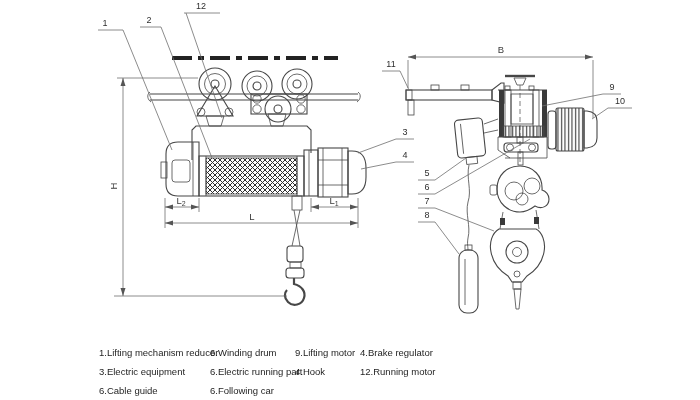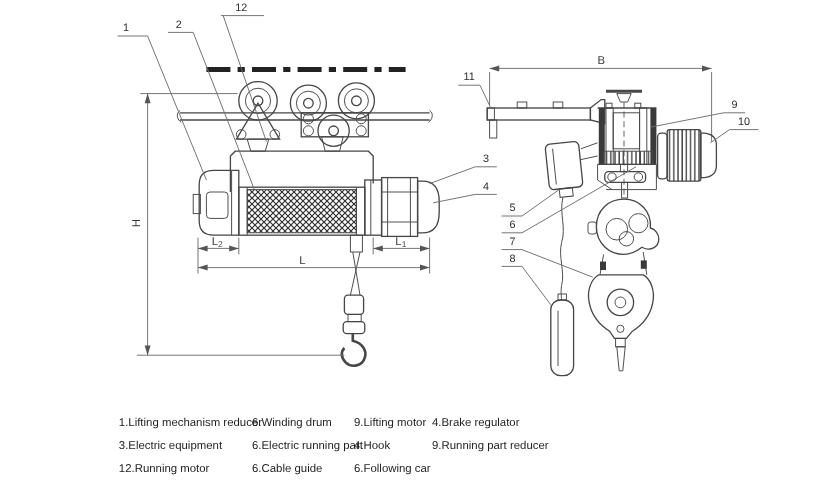--- a/index.html
+++ b/index.html
@@ -273,18 +273,17 @@
 </svg>
 
   <div class="legend">
     <div>1.Lifting mechanism reducer</div>
     <div>6.Winding drum</div>
     <div>9.Lifting motor</div>
     <div>4.Brake regulator</div>
     <div>3.Electric equipment</div>
     <div>6.Electric running part</div>
     <div>4.Hook</div>
-    <div>9.Running part reducer</div>
     <div>12.Running motor</div>
     <div>6.Cable guide</div>
     <div>6.Following car</div>
   </div>
 </div>
 
 </body></html>

